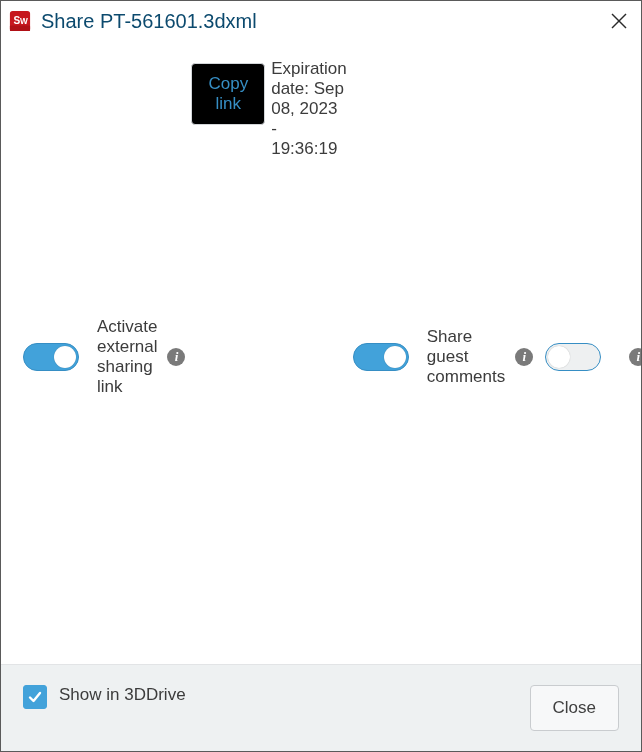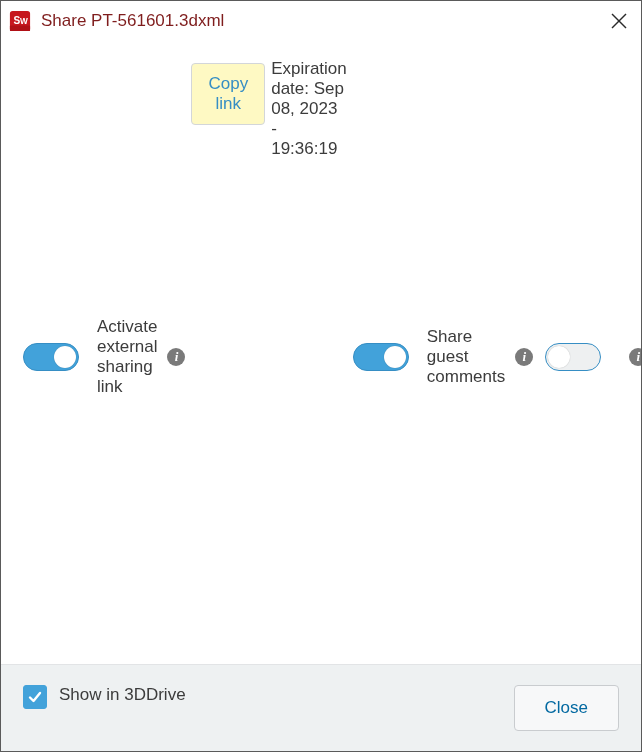--- a/index.html
+++ b/index.html
@@ -19,22 +19,22 @@
     height: 40px;
     padding: 0 12px 0 8px;
     background: #fff;
   }
   .titlebar .app-icon {
     width: 22px; height: 22px;
     margin-right: 10px;
     flex-shrink: 0;
   }
   .titlebar .title {
-    font-size: 17px;
-    color: #7f1d1d;
+    font-size: 20px;
+    color: #0c4a6e;
     flex: 1;
   }
   .titlebar .close-x {
     width: 20px; height: 20px;
     cursor: pointer;
     flex-shrink: 0;
   }
   .content {
     flex: 1;
     padding: 18px 22px 10px 22px;
@@ -87,21 +87,21 @@
     margin-left: 10px;
     flex-shrink: 0;
     cursor: default;
     line-height: 1;
   }
   .copy-btn {
     display: inline-block;
     padding: 10px 16px;
     font-size: 17px;
     color: #368ec4;
-    background: #fef9c3;
+    background: #000000;
     border: 1px solid #d3d6d9;
     border-radius: 4px;
     cursor: pointer;
     margin: 4px 0 20px 0;
   }
   .exp-text {
     font-size: 17px;
     color: #3c3c3c;
     margin-bottom: 9px;
   }
@@ -120,23 +120,23 @@
     display: flex;
     align-items: center;
     justify-content: center;
     cursor: pointer;
     margin-right: 12px;
     flex-shrink: 0;
   }
   .check-svg { width: 16px; height: 16px; }
   .close-btn {
     margin-left: auto;
-    padding: 12px 30px;
-    font-size: 17px;
-    color: #0369a1;
+    padding: 12px 22px;
+    font-size: 17px;
+    color: #404040;
     background: #f7f8f9;
     border: 1px solid #c9cccf;
     border-radius: 4px;
     cursor: pointer;
   }
 </style>
 </head>
 <body>
 
 <div class="titlebar">

